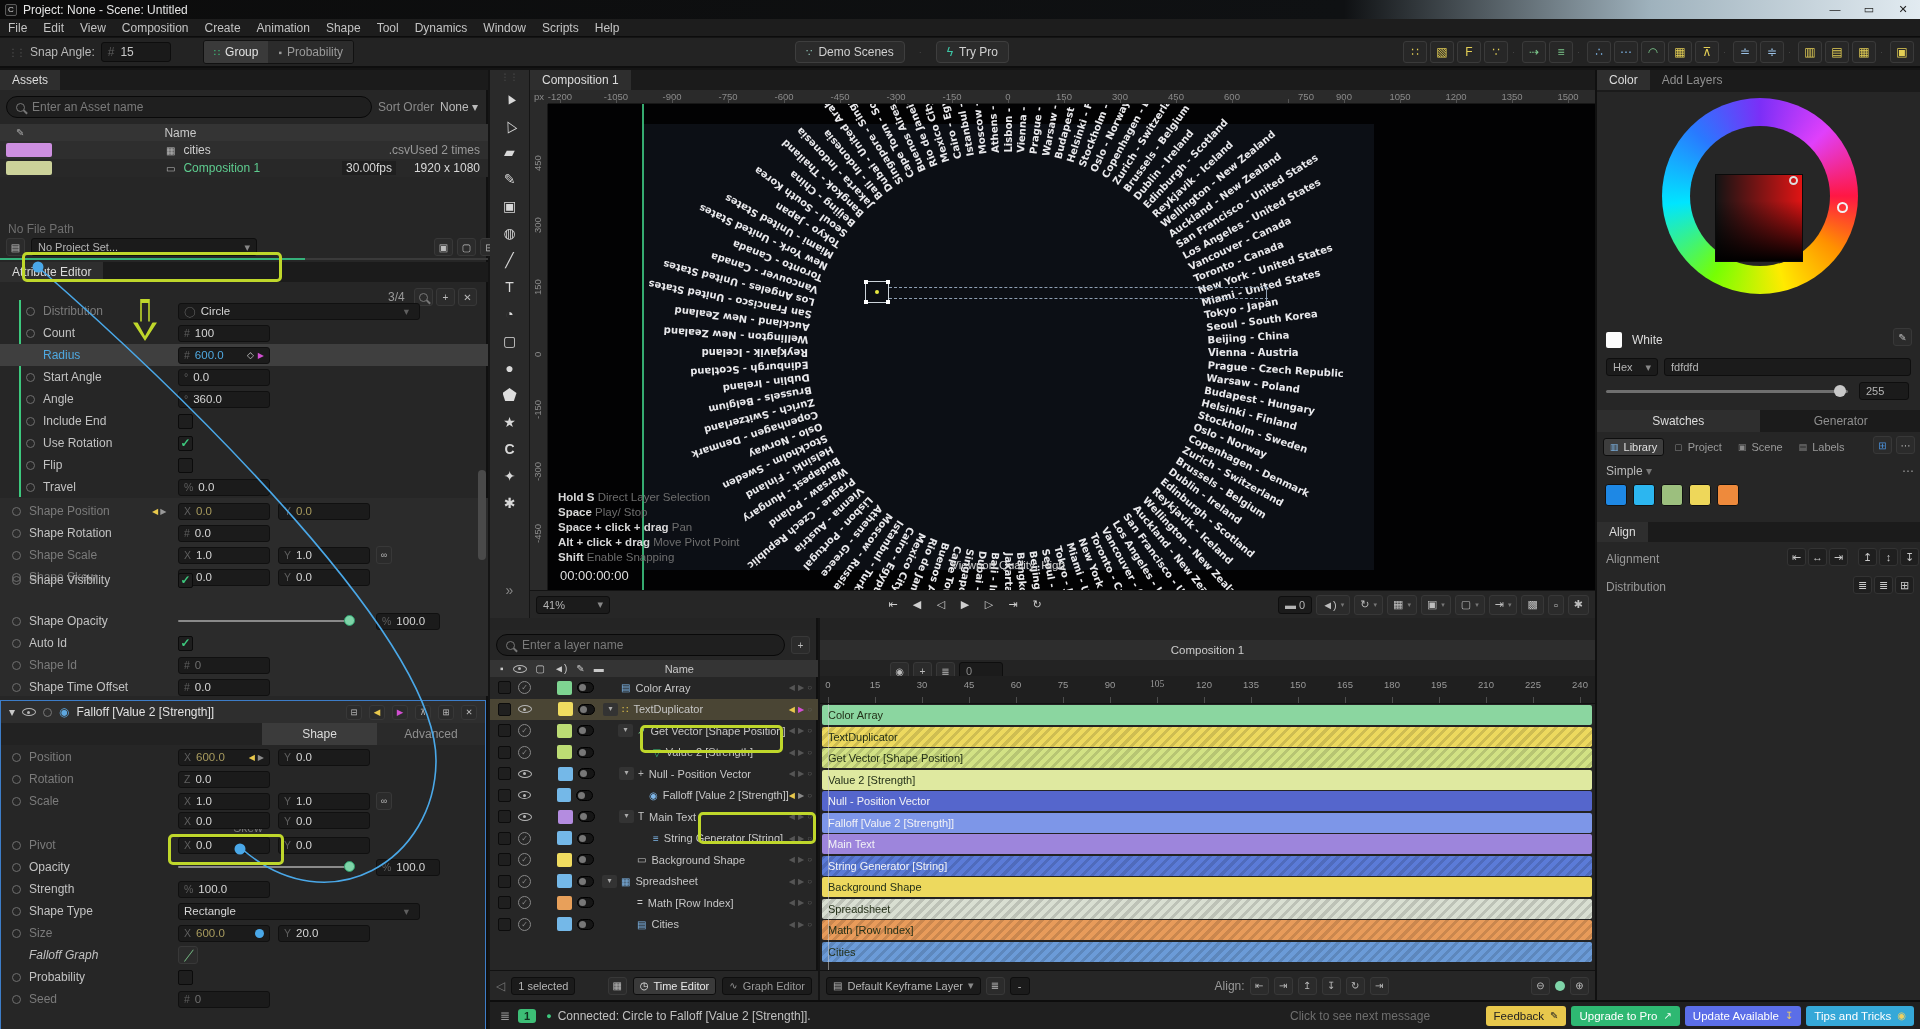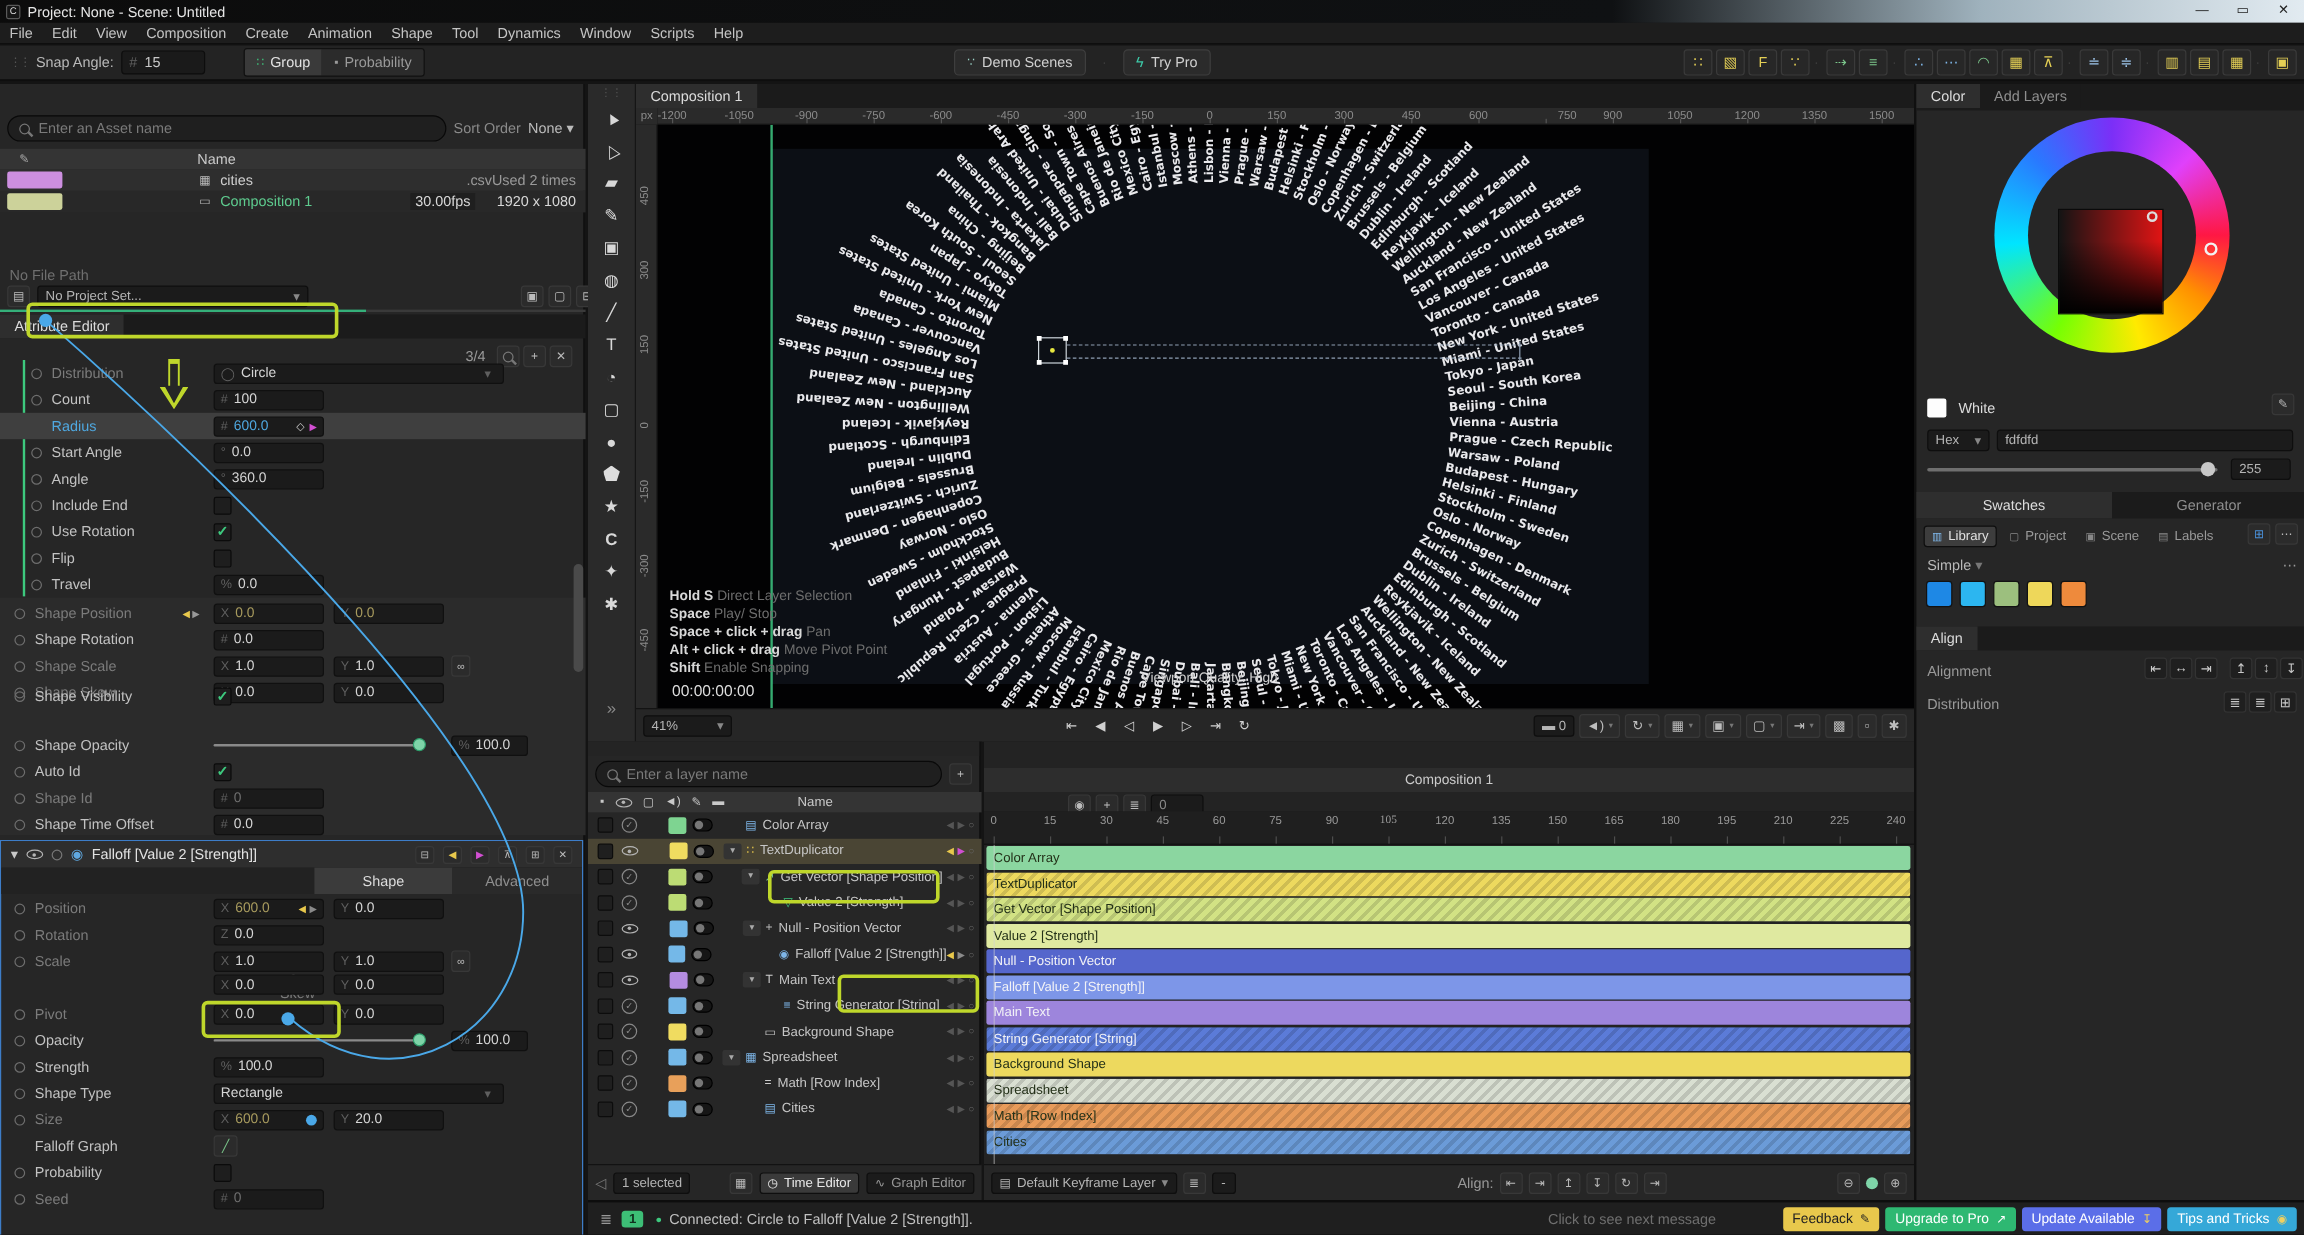--- a/index.html
+++ b/index.html
@@ -196,20 +196,23 @@
         <span class="ticon" style="color: rgb(228, 207, 85);">▥</span>
         <span class="ticon" style="color: rgb(228, 207, 85);">▤</span>
         <span class="ticon" style="color: rgb(228, 207, 85);">▦</span>
         <span class="tsep">·</span>
         <span class="ticon" style="color: rgb(228, 207, 85);">▣</span>
       </div>
   </div>
 
   <div class="left">
 
+    <div class="strip" style="top:0;">
+      <div class="tab on">Assets</div>
+    </div>
     <div class="abs" style="left:6px;top:26px;width:366px;">
       <div class="pill">
           <span class="i-mag"></span>
           <span>Enter an Asset name</span>
         </div>
     </div>
     <div class="abs" style="left:378px;top:30px;color:#8a8a8a;">Sort Order</div>
     <div class="abs" style="left:440px;top:30px;color:#bbb;"><span>None</span> ▾</div>
     <div class="hdr-row" style="left:0;top:54px;width:488px;height:17px;">
       <span style="margin-left:16px;font-size:10px;color:#aaa">✎</span>
@@ -662,21 +665,21 @@
               <span style="flex: 1 1 0%;"></span>
               <span style="width: 9px; height: 9px; border-radius: 50%; background: rgb(74, 168, 232); margin-left: -14px;"></span>
             </div>
             <div class="field" style="width: 92px;">
               <span class="pre">Y</span>
               <span>20.0</span>
               <span style="flex: 1 1 0%;"></span>
             </div>
           </div>
         </div>
-        <div class="arow" style="top: 874px;">
+        <div class="arow" style="top: 874px; font-style: italic;">
           <span style="width: 12px;"></span>
           <span style="width: 9px;"></span>
           <span class="lbl">Falloff Graph</span>
           <span style="flex: 1 1 0%;"></span>
           <div style="position: absolute; left: 178px; display: flex; align-items: center; gap: 8px;">
             <div class="sq" style="width: 20px; height: 18px; color: rgb(124, 200, 140);">╱</div>
           </div>
         </div>
         <div class="arow" style="top: 896px;">
           <span style="width: 12px;"></span>

